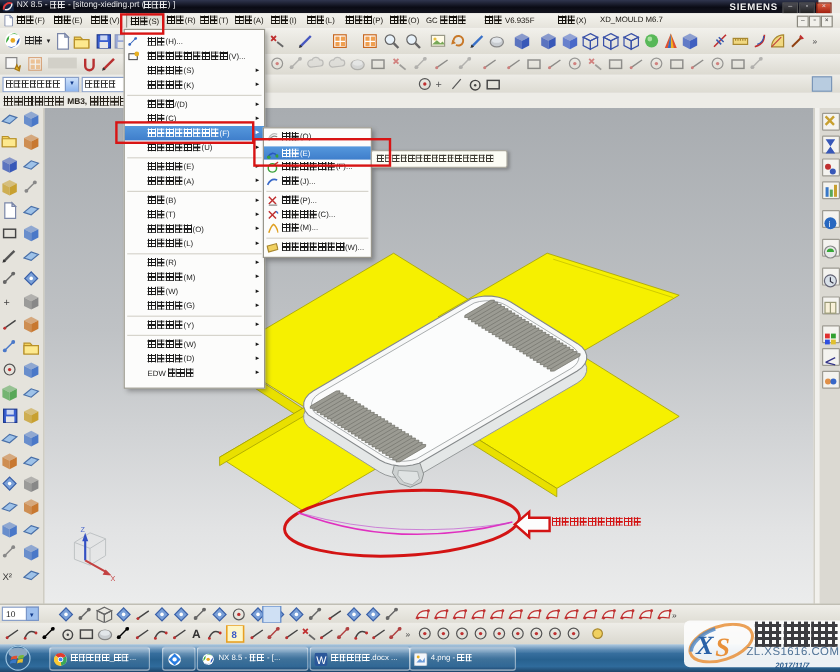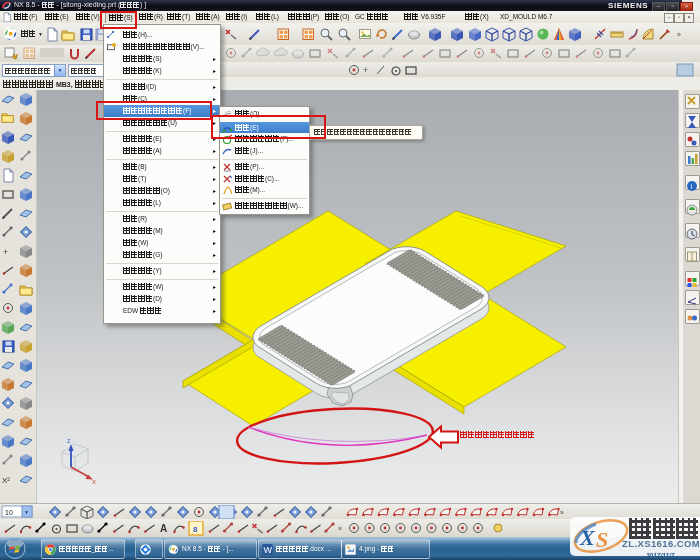--- a/index.html
+++ b/index.html
@@ -666,15 +666,15 @@
     </span>
   </div>
 <div id="wm" class="a">
     <svg class="a" style="left:2px;top:2px" width="58" height="34">
 <ellipse cx="29" cy="17" rx="27" ry="14" fill="none" stroke="#e8903a" stroke-width="2.5" transform="rotate(-18 29 17)" opacity=".85"></ellipse>
 <path d="M4,24 a27,14 -18 0 1 20,-19" fill="none" stroke="#4a86c8" stroke-width="3" opacity=".8"></path>
 <text x="8" y="26" font-size="22" font-style="italic" font-weight="bold" fill="#2a62a8" font-family="Liberation Serif">X</text>
 <text x="24" y="28" font-size="22" font-style="italic" font-weight="bold" fill="#e8903a" font-family="Liberation Serif">S</text>
 </svg>
     <span class="a" style="left:59px;top:1px;color:#3c3c40"><i class="cj" style="width:22px;height:21px;margin-right:1.5px;background-image:repeating-linear-gradient(0deg,currentColor 0 2.6px,rgba(0,0,0,0) 2.6px 5.4px),repeating-linear-gradient(90deg,currentColor 0 2.6px,rgba(0,0,0,0) 2.6px 5.8px)"></i><i class="cj" style="width:22px;height:21px;margin-right:1.5px;background-image:repeating-linear-gradient(0deg,currentColor 0 2.6px,rgba(0,0,0,0) 2.6px 5.4px),repeating-linear-gradient(90deg,currentColor 0 2.6px,rgba(0,0,0,0) 2.6px 5.8px)"></i><i class="cj" style="width:22px;height:21px;background-image:repeating-linear-gradient(0deg,currentColor 0 2.6px,rgba(0,0,0,0) 2.6px 5.4px),repeating-linear-gradient(90deg,currentColor 0 2.6px,rgba(0,0,0,0) 2.6px 5.8px)"></i></span>
-    <span class="a" style="left:52px;top:21px;font-size:9.5px;font-weight:bold;color:#4f7296;letter-spacing:.4px">ZL.XS1616.COM</span>
+    <span class="a" style="left:52px;top:21px;font-size:9.5px;font-weight:normal;color:#4f7296;letter-spacing:.4px">ZL.XS1616.COM</span>
     <span class="a" style="left:76px;top:34.5px;font-size:6.5px;font-weight:bold;color:#2e5e8e;font-style:italic">2017/11/7</span>
   </div>
 
 </body></html>

